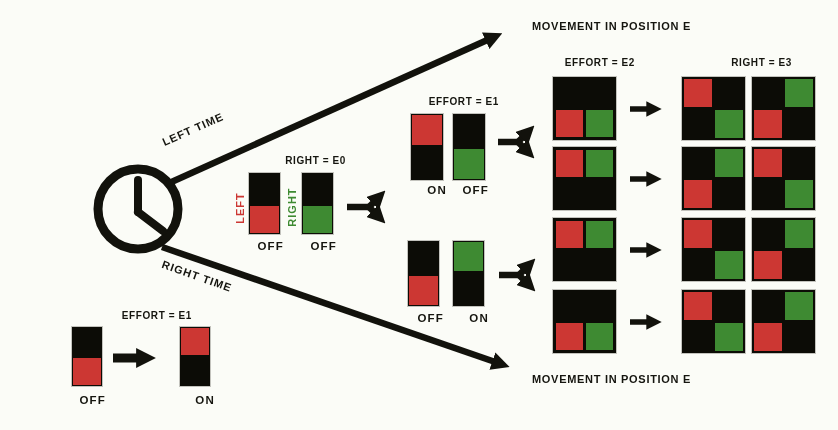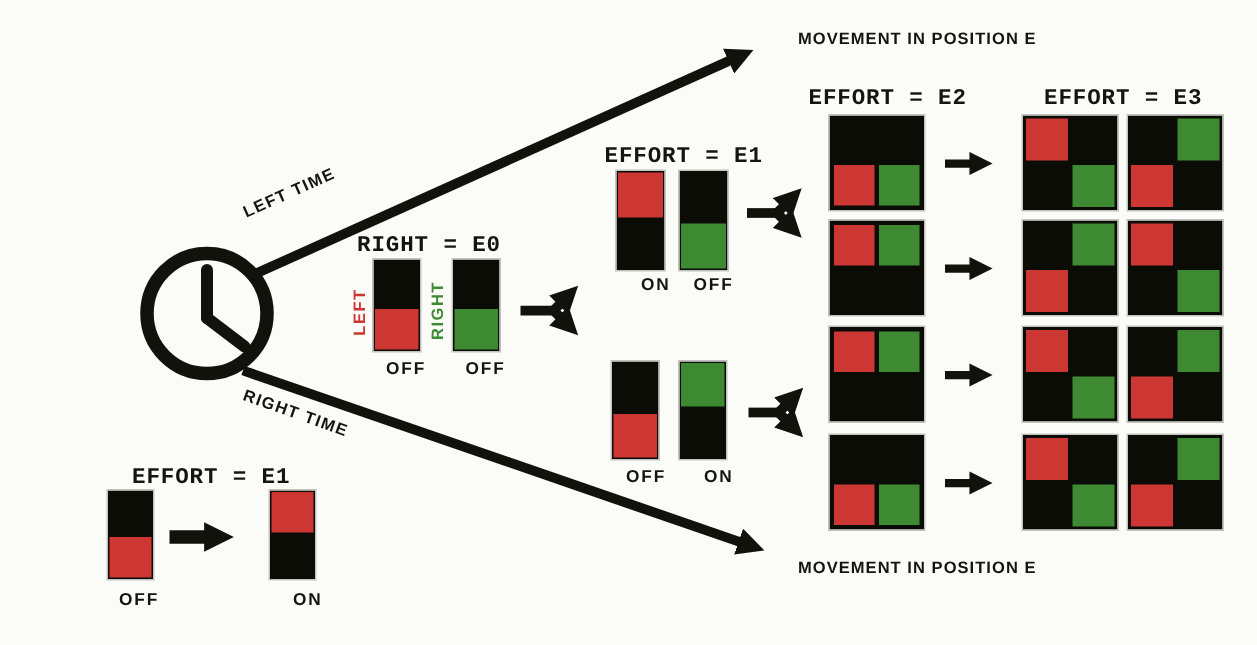--- a/index.html
+++ b/index.html
@@ -14,21 +14,21 @@
     overflow:hidden;
     -webkit-font-smoothing:antialiased;
   }
   #arrow-layer{position:absolute;inset:0;width:838px;height:430px;}
   .lbl{
     position:absolute;
     font-weight:700;
     color:#15150f;
     white-space:nowrap;
   }
-  .title{font-size:15px;letter-spacing:0.6px;text-align:left;font-family:Liberation Mono, monospace;}
+  .title{font-size:10px;letter-spacing:0.6px;text-align:right;}
   .state{font-size:11.5px;letter-spacing:1.2px;text-align:right;}
   .movement{font-size:11px;letter-spacing:0.7px;}
   .time-label{font-size:11px;letter-spacing:1px;text-align:center;}
   .vlabel{
     position:absolute;
     font-weight:700;font-size:11px;letter-spacing:1px;
     text-align:center;
     transform:rotate(-90deg);
     transform-origin:center;
     white-space:nowrap;
@@ -159,21 +159,21 @@
     </div>
   <div class="grid" style="left:553px;top:218px;">
       <div class="quad top-left" style="background: rgb(204, 55, 51);"></div>
       <div class="quad top-right" style="background: rgb(62, 138, 50);"></div>
     </div>
   <div class="grid" style="left:553px;top:290px;">
       <div class="quad bottom-left" style="background: rgb(204, 55, 51);"></div>
       <div class="quad bottom-right" style="background: rgb(62, 138, 50);"></div>
     </div>
 
-  <div class="lbl title" style="left:696px;top:57px;width:96px;">EFFORT = E3</div>
+  <div class="lbl title" style="left:696px;top:57px;width:96px;">RIGHT = E3</div>
   <div class="grid e3" style="left:682px;top:77px;">
       <div class="quad top-left" style="background: rgb(204, 55, 51);"></div>
       <div class="quad bottom-right" style="background: rgb(62, 138, 50);"></div>
     </div>
   <div class="grid e3" style="left:752px;top:77px;">
       <div class="quad bottom-left" style="background: rgb(204, 55, 51);"></div>
       <div class="quad top-right" style="background: rgb(62, 138, 50);"></div>
     </div>
   <div class="grid e3" style="left:682px;top:147px;">
       <div class="quad bottom-left" style="background: rgb(204, 55, 51);"></div>

